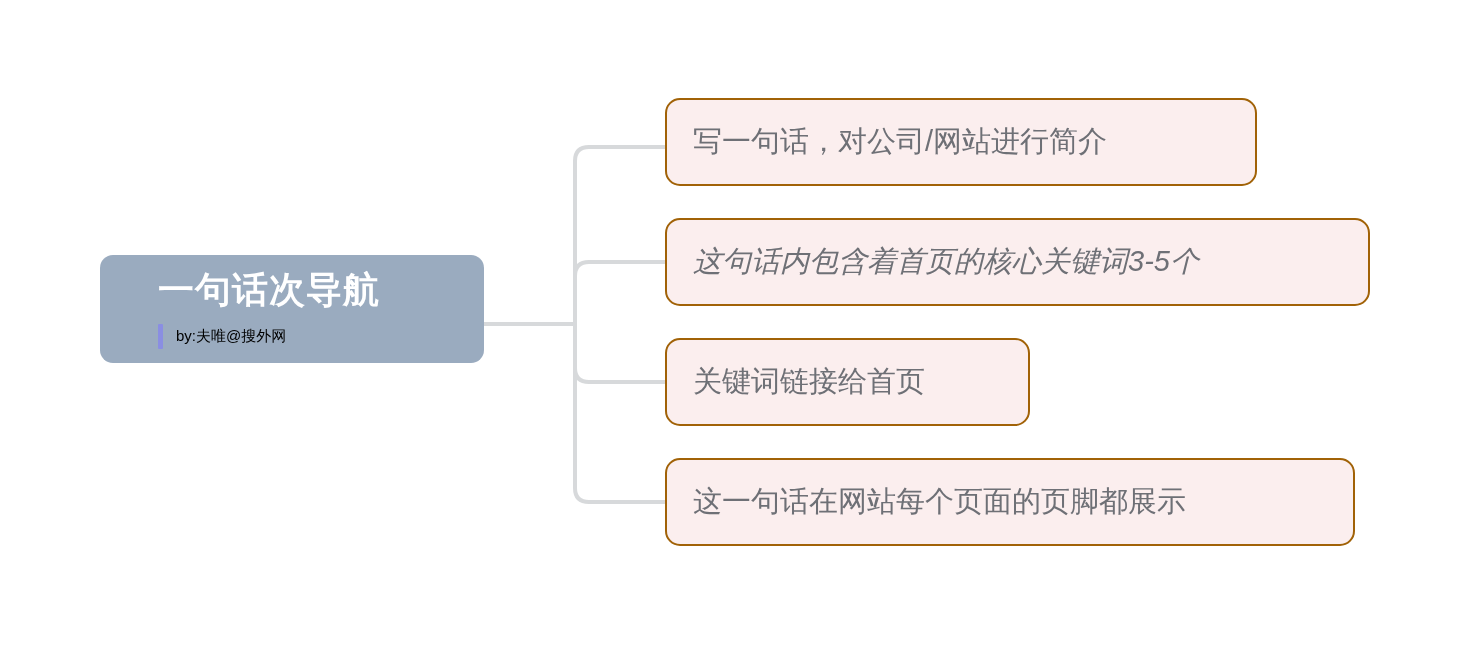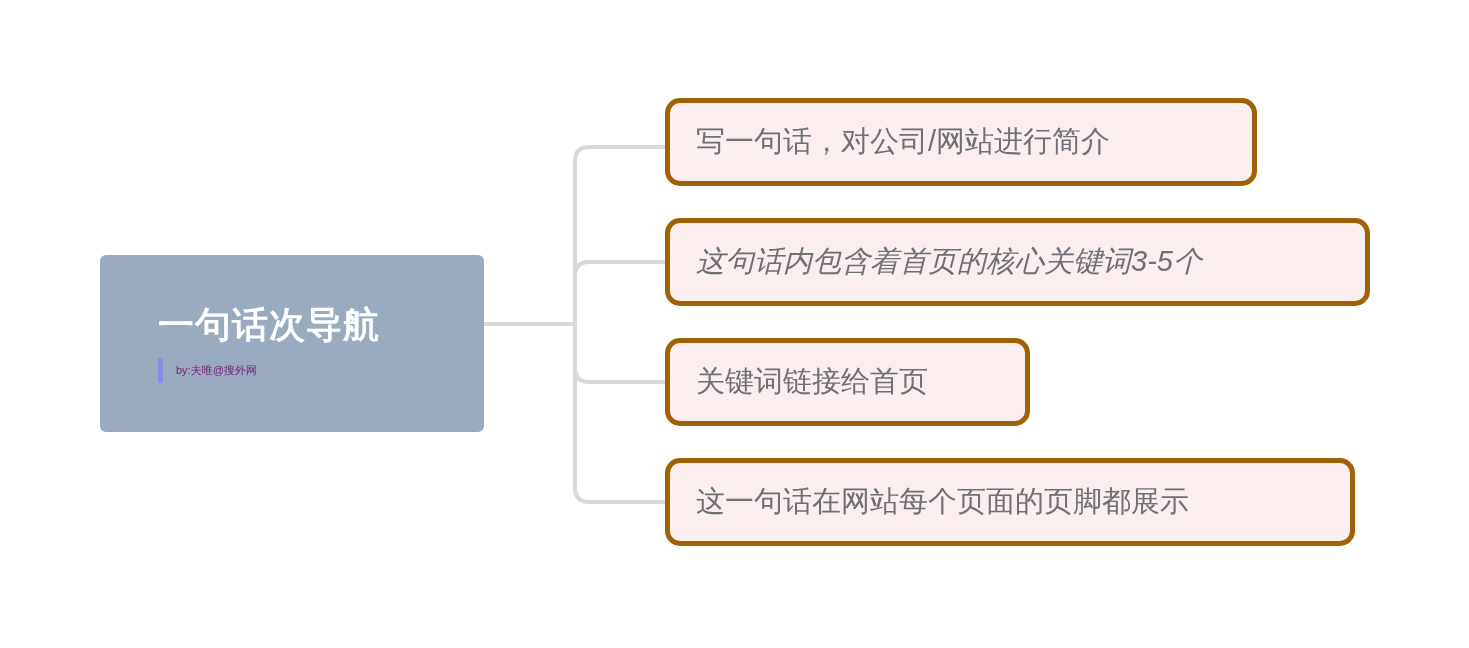--- a/index.html
+++ b/index.html
@@ -28,23 +28,23 @@
     height: 648px;
     pointer-events: none;
   }
 
   
   #root-node {
     position: absolute;
     left: 100px;
     top: 255px;
     width: 384px;
-    height: 177px;
+    height: 108px;
     background: #9aabbf;
-    border-radius: 6px;
+    border-radius: 13px;
     box-sizing: border-box;
     display: flex;
     flex-direction: column;
     justify-content: center;
     padding-left: 58px;
   }
   #root-title {
     color: #ffffff;
     font-size: 36px;
     font-weight: bold;
@@ -58,32 +58,32 @@
     margin-top: 13px;
   }
   #root-accent-bar {
     width: 5px;
     height: 25px;
     background: #8a8ee2;
     border-radius: 1px;
     flex: 0 0 auto;
   }
   #root-subtitle {
-    color: #701a75;
-    font-size: 11px;
+    color: #000000;
+    font-size: 15px;
     margin-left: 13px;
     white-space: nowrap;
   }
 
   
   .child-node {
     position: absolute;
     height: 88px;
     background: #fbeeee;
-    border: 5px solid #a16207;
+    border: 2px solid #a16207;
     border-radius: 15px;
     box-sizing: border-box;
     display: flex;
     align-items: center;
     padding: 0 26px;
   }
   .child-label {
     color: #6e7076;
     font-size: 29px;
     white-space: nowrap;

